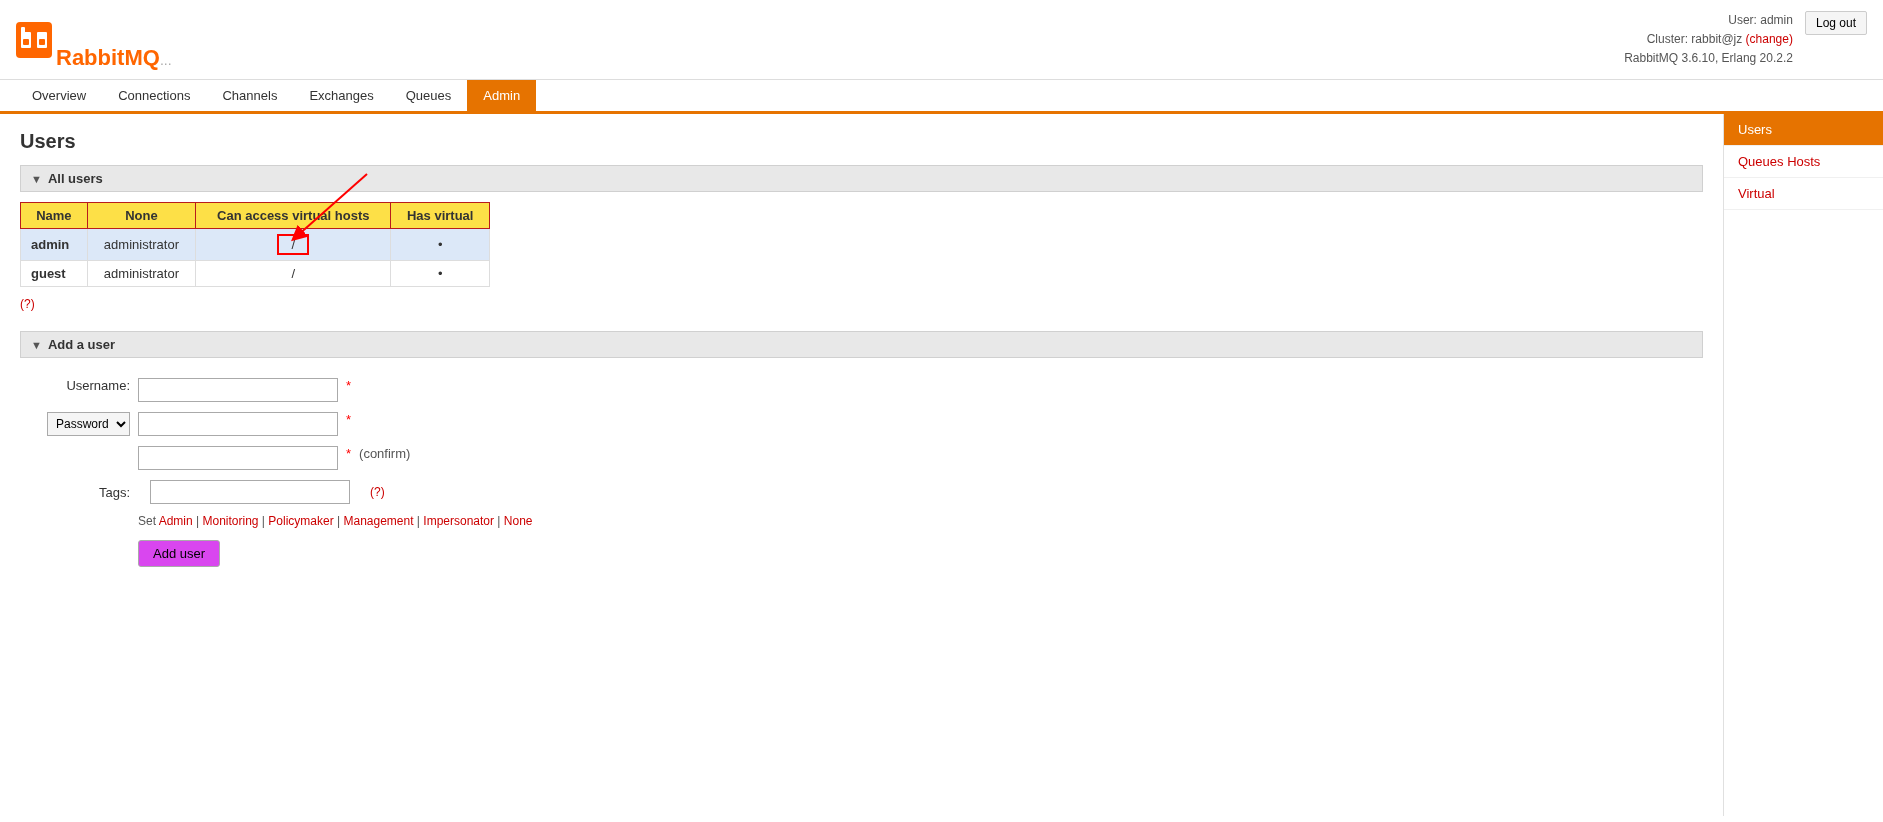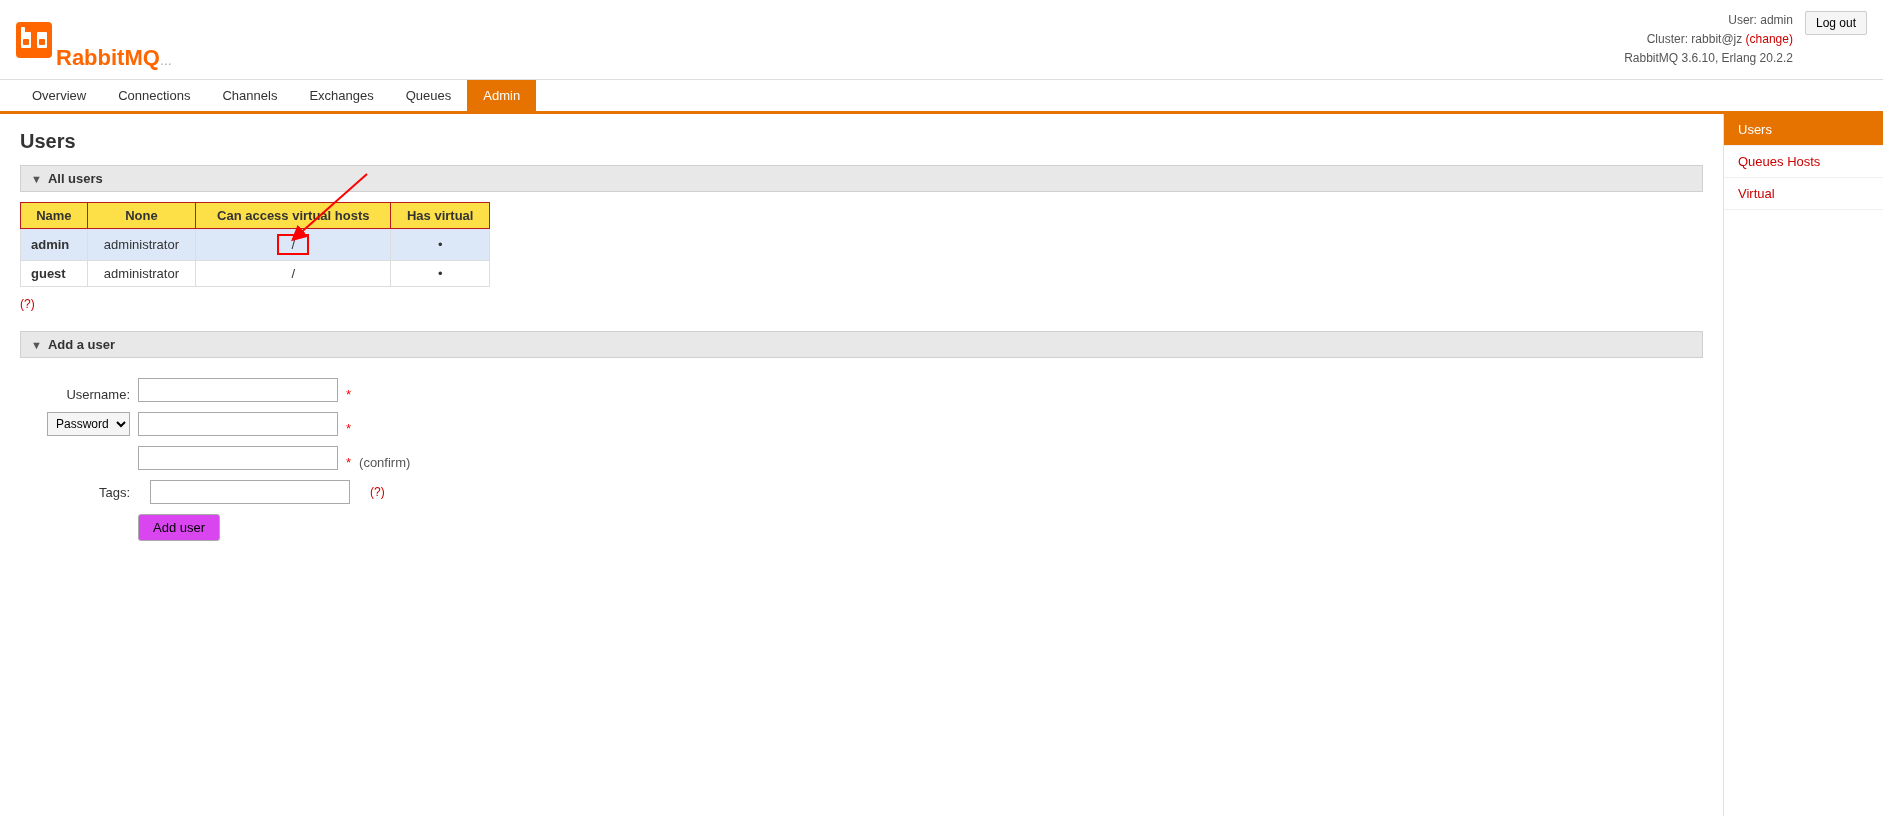--- a/index.html
+++ b/index.html
@@ -211,21 +211,21 @@
     .help-link {
       color: #c00;
       text-decoration: none;
       font-size: 12px;
       cursor: pointer;
     }
 
     
     .form-row {
       display: flex;
-      align-items: flex-end;
+      align-items: flex-start;
       margin-bottom: 10px;
       gap: 8px;
     }
     .form-label {
       text-align: right;
       width: 110px;
       font-size: 13px;
       color: #333;
     }
     .form-input {
@@ -425,20 +425,29 @@
         </div>
 
         
         <div class="form-row tags-row">
           <label class="form-label">Tags:</label>
           <input type="text" class="form-input" style="">
           <a href="#" class="help-link">(?)</a>
         </div>
 
         
+        <div class="set-tags-row">
+          <span>Set</span>
+          <a href="#">Admin</a> |
+          <a href="#">Monitoring</a> |
+          <a href="#">Policymaker</a> |
+          <a href="#">Management</a> |
+          <a href="#">Impersonator</a> |
+          <a href="#">None</a>
+        </div>
 
         
         <button class="add-user-btn">Add user</button>
       </div>
     </div>
 
   </div>
 
   <div id="sidebar">
     <a class="sidebar-item active">Users</a>

